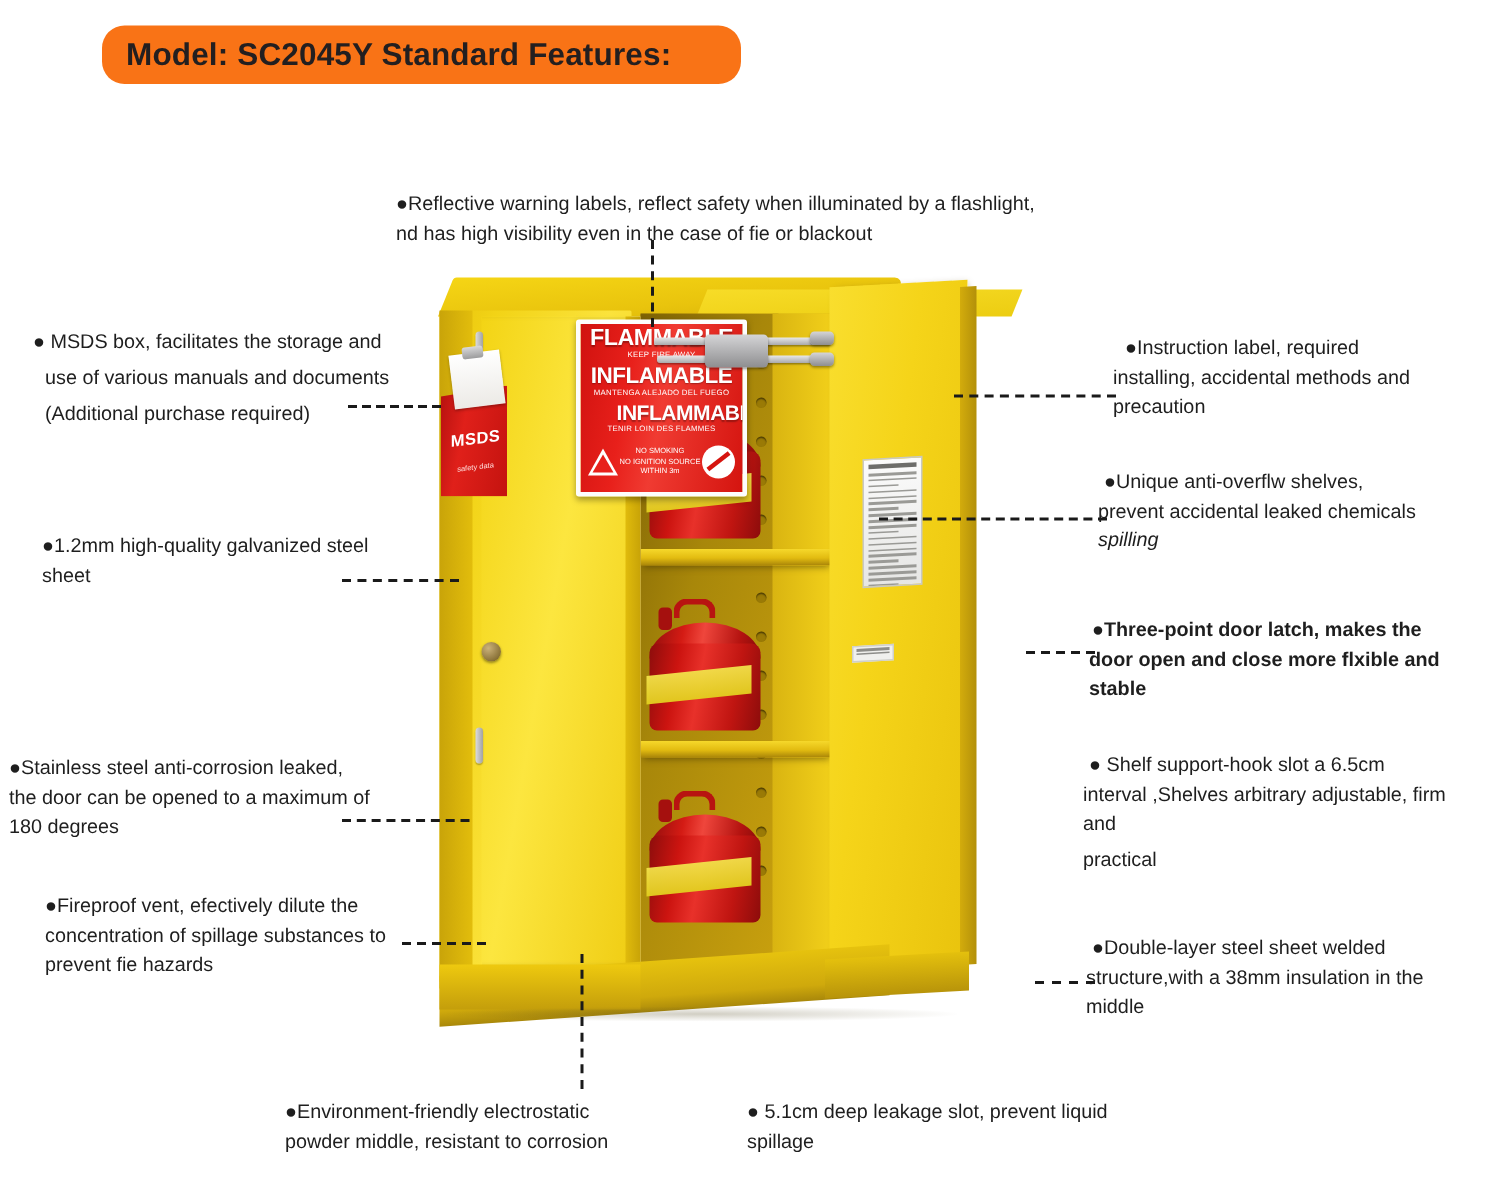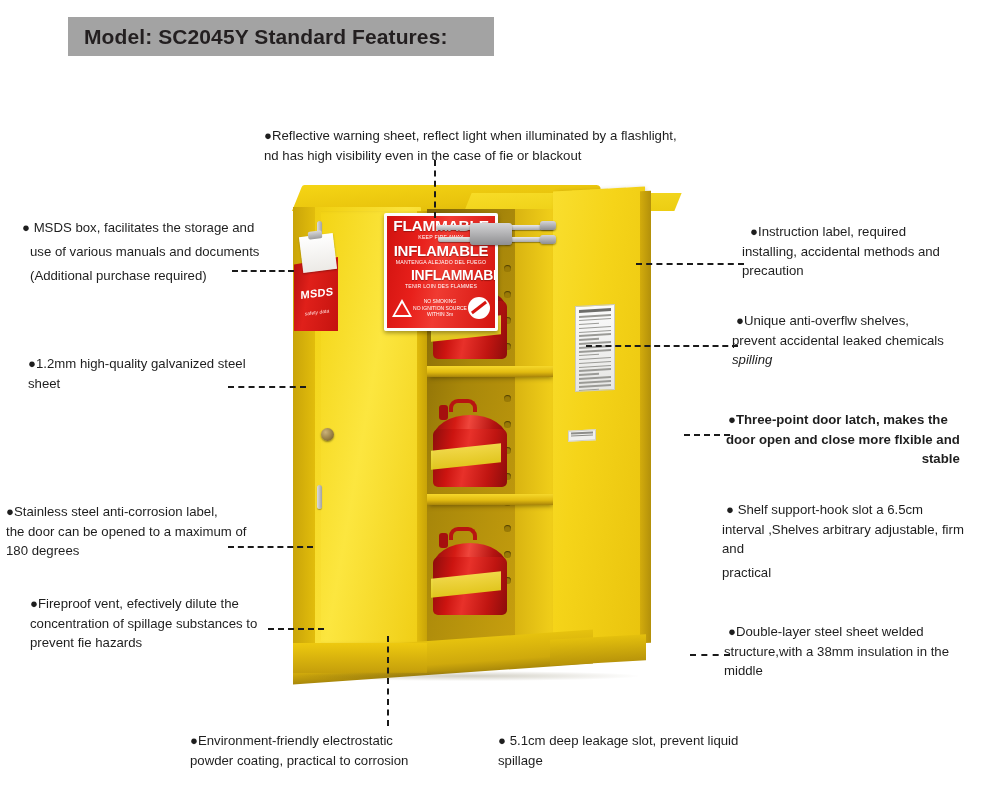--- a/index.html
+++ b/index.html
@@ -254,21 +254,21 @@
   .shadow{
     position:absolute;left:10px;top:486px;width:340px;height:10px;
     background:radial-gradient(ellipse at center,rgba(90,80,40,.28),rgba(255,255,255,0) 72%);
   }
 </style>
 </head>
 <body>
 
 <div class="stage">
 
-  <div class="banner" style="background:#a3a3a3;">
+  <div class="banner" style="background:#f97316;border-radius:15px;">
     <span class="banner-text">Model: SC2045Y Standard Features:</span>
   </div>
 
   <div class="cab">
 
     <div class="cab-top"></div>
     <div class="cab-top2"></div>
 
     <div class="cab-body"></div>
     <div class="cab-side"></div>
@@ -405,37 +405,37 @@
   <div class="lead" style="left:228px;top:386px;width:78px;"></div>
   <div class="lead" style="left:228px;top:546px;width:85px;"></div>
   <div class="lead" style="left:268px;top:628px;width:56px;"></div>
   <div class="lead" style="left:636px;top:263px;width:108px;"></div>
   <div class="lead" style="left:586px;top:345px;width:152px;"></div>
   <div class="lead" style="left:684px;top:434px;width:46px;"></div>
   <div class="lead" style="left:690px;top:654px;width:40px;"></div>
   <div class="lead-v" style="left:387px;top:636px;height:90px;"></div>
 
   <div class="callout" style="left:264px;top:126px;">
-    <span class="ln">●Reflective warning sheet, reflect light when illuminated by a flashlight,</span>
+    <span class="ln">●Reflective warning labels, reflect safety when illuminated by a flashlight,</span>
     <span class="ln">nd has high visibility even in the case of fie or blackout</span>
   </div>
 
   <div class="callout" style="left:22px;top:216px;line-height:24px;">
     <span class="ln">● MSDS box, facilitates the storage and</span>
     <span class="ln" style="padding-left:8px;">use of various manuals and documents</span>
     <span class="ln" style="padding-left:8px;">(Additional purchase required)</span>
   </div>
 
   <div class="callout" style="left:28px;top:354px;">
     <span class="ln">●1.2mm high-quality galvanized steel</span>
     <span class="ln">sheet</span>
   </div>
 
   <div class="callout" style="left:6px;top:502px;">
-    <span class="ln">●Stainless steel anti-corrosion label,</span>
+    <span class="ln">●Stainless steel anti-corrosion leaked,</span>
     <span class="ln">the door can be opened to a maximum of</span>
     <span class="ln">180 degrees</span>
   </div>
 
   <div class="callout" style="left:30px;top:594px;">
     <span class="ln">●Fireproof vent, efectively dilute the</span>
     <span class="ln">concentration of spillage substances to</span>
     <span class="ln">prevent fie hazards</span>
   </div>
 
@@ -447,39 +447,39 @@
 
   <div class="callout" style="left:736px;top:311px;">
     <span class="ln">●Unique anti-overflw shelves,</span>
     <span class="ln" style="margin-left:-4px;">prevent accidental leaked chemicals</span>
     <span class="ln" style="margin-left:-4px;font-style:italic;">spilling</span>
   </div>
 
   <div class="callout" style="left:728px;top:410px;font-weight:bold;">
     <span class="ln">●Three-point door latch, makes the</span>
     <span class="ln" style="margin-left:-2px;">door open and close more flxible and</span>
-    <span class="ln" style="margin-left:-2px;text-align:right;">stable</span>
+    <span class="ln" style="margin-left:-2px;">stable</span>
   </div>
 
   <div class="callout" style="left:726px;top:500px;">
     <span class="ln">● Shelf support-hook slot a 6.5cm</span>
     <span class="ln" style="margin-left:-4px;">interval ,Shelves arbitrary adjustable, firm</span>
     <span class="ln" style="margin-left:-4px;"> and</span>
     <span class="ln" style="margin-left:-4px;padding-top:4px;">practical</span>
   </div>
 
   <div class="callout" style="left:728px;top:622px;">
     <span class="ln">●Double-layer steel sheet welded</span>
     <span class="ln" style="margin-left:-4px;">structure,with a 38mm insulation in the</span>
     <span class="ln" style="margin-left:-4px;">middle</span>
   </div>
 
   <div class="callout" style="left:190px;top:731px;">
     <span class="ln">●Environment-friendly electrostatic</span>
-    <span class="ln">powder coating, practical to corrosion</span>
+    <span class="ln">powder middle, resistant to corrosion</span>
   </div>
 
   <div class="callout" style="left:498px;top:731px;">
     <span class="ln">● 5.1cm deep leakage slot, prevent liquid</span>
     <span class="ln">spillage</span>
   </div>
 
 </div>
 
 </body></html>

